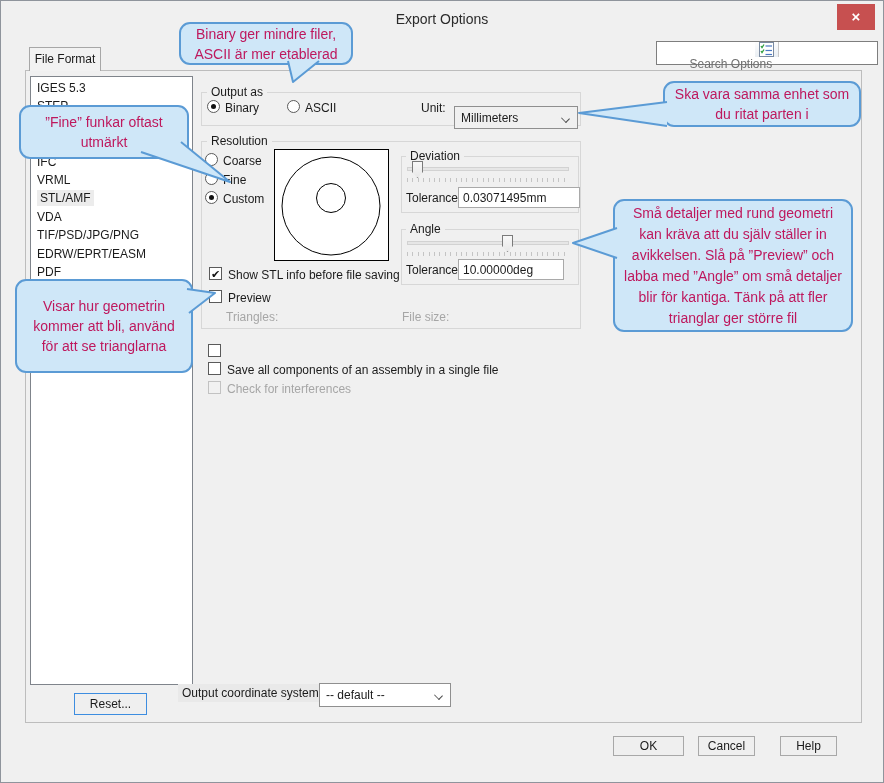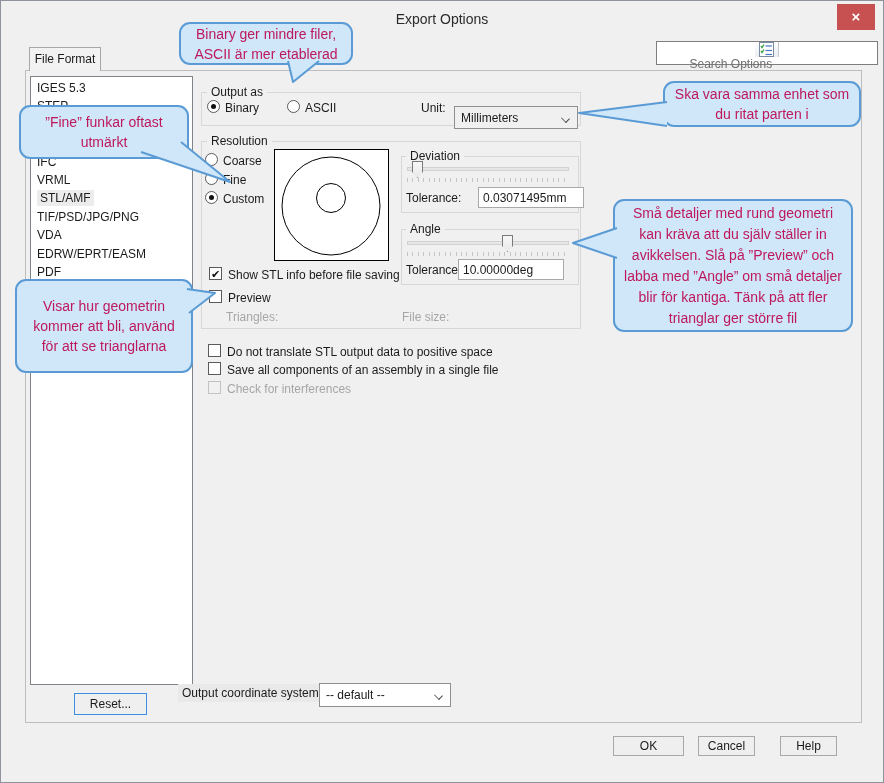--- a/index.html
+++ b/index.html
@@ -99,22 +99,22 @@
   <div class="tabpanel"></div>
 
   <div class="listbox">
     <div class="listrow"><span>IGES 5.3</span></div>
     <div class="listrow"><span>STEP</span></div>
     <div class="listrow"><span></span></div>
     <div class="listrow"><span></span></div>
     <div class="listrow"><span>IFC</span></div>
     <div class="listrow"><span>VRML</span></div>
     <div class="listrow selected"><span>STL/AMF</span></div>
+    <div class="listrow"><span>VDA</span></div>
     <div class="listrow"><span>TIF/PSD/JPG/PNG</span></div>
-    <div class="listrow"><span>VDA</span></div>
     <div class="listrow"><span>EDRW/EPRT/EASM</span></div>
     <div class="listrow"><span>PDF</span></div>
   </div>
 
   <div class="group" style="left:200px; top:91px; width:380px; height:34px;"></div>
   <div class="legend" style="left:206px; top:84px;">Output as</div>
   <div class="radio checked" style="left:206px; top:99px;"></div>
   <div class="lbl" style="left:224px; top:100px;">Binary</div>
   <div class="radio" style="left:286px; top:99px;"></div>
   <div class="lbl" style="left:304px; top:100px;">ASCII</div>
@@ -139,39 +139,38 @@
       <circle cx="56" cy="48" r="14.5" fill="none" stroke="#000" stroke-width="1"></circle>
     </svg>
   </div>
 
   <div class="group" style="left:400px; top:155px; width:178px; height:57px;"></div>
   <div class="legend" style="left:405px; top:148px;">Deviation</div>
   <div class="track" style="left:406px; top:166px; width:162px;"></div>
   <div class="thumb" style="left:411px; top:160px;"></div>
   <div class="ticks" style="left:406px; top:177px; width:162px;"></div>
   <div class="lbl" style="left:405px; top:190px;">Tolerance:</div>
-  <input class="textinput" style="left: 457px; top: 186px; width: 106px; margin-left: 20px;" value="0.03071495mm">
+  <input class="textinput" style="left: 457px; top: 186px; width: 122px;" value="0.03071495mm">
 
   <div class="group" style="left:400px; top:228px; width:178px; height:56px;"></div>
   <div class="legend" style="left:405px; top:221px;">Angle</div>
   <div class="track" style="left:406px; top:240px; width:162px;"></div>
   <div class="thumb" style="left:501px; top:234px;"></div>
   <div class="ticks" style="left:406px; top:251px; width:162px;"></div>
   <div class="lbl" style="left:405px; top:262px;">Tolerance:</div>
   <input class="textinput" style="left: 457px; top: 258px; width: 106px;" value="10.00000deg">
 
   <div class="chk" style="left:208px; top:266px;"><span>✔</span></div>
   <div class="lbl" style="left:227px; top:267px;">Show STL info before file saving</div>
   <div class="chk" style="left:208px; top:289px;"></div>
   <div class="lbl" style="left:227px; top:290px;">Preview</div>
   <div class="lbl gray" style="left:225px; top:309px;">Triangles:</div>
   <div class="lbl gray" style="left:401px; top:309px;">File size:</div>
 
   <div class="chk" style="left:207px; top:343px;"></div>
-  <div class="lbl" style="left:226px; top:344px;">Do not translate STL output data to positive space</div>
   <div class="chk" style="left:207px; top:361px;"></div>
   <div class="lbl" style="left:226px; top:362px;">Save all components of an assembly in a single file</div>
   <div class="chk disabled" style="left:207px; top:380px;"></div>
   <div class="lbl gray" style="left:226px; top:381px;">Check for interferences</div>
 
   <div class="lbl hl-label" style="left:177px; top:683px;">Output coordinate system:</div>
   <div class="combo white" style="left:318px; top:682px; width:132px; height:24px;">
     <span>-- default --</span>
     <span class="chevron"></span>
   </div>

